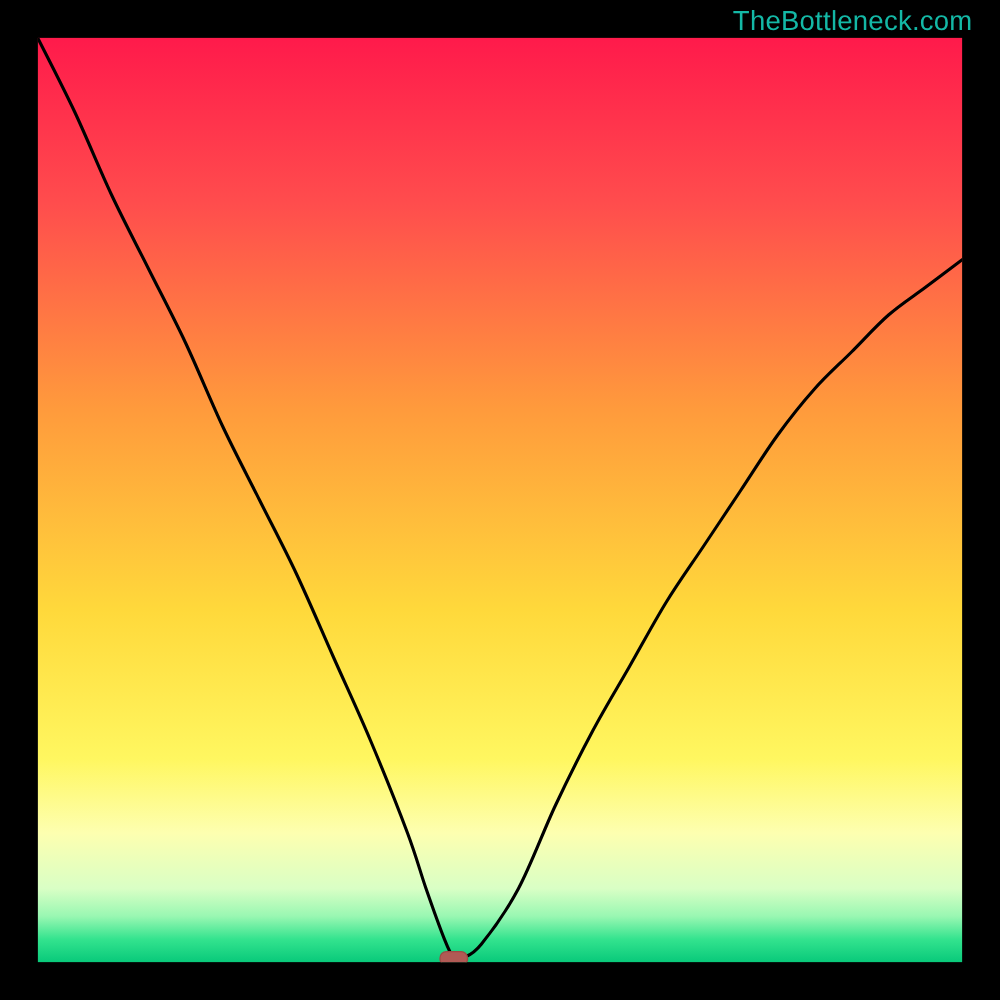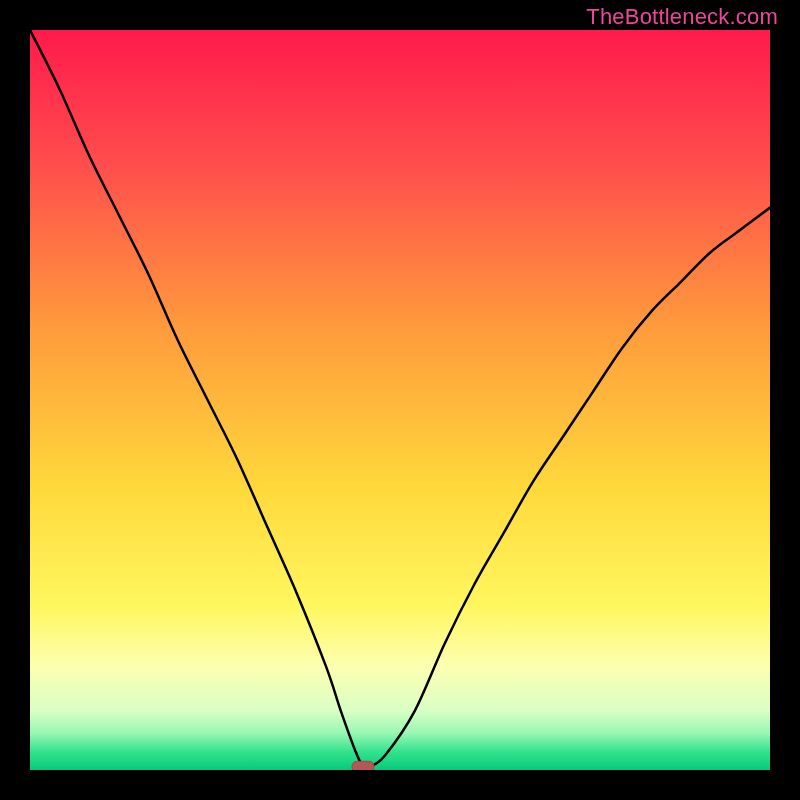--- a/index.html
+++ b/index.html
@@ -14,21 +14,21 @@
   .container {
     position: relative;
     width: 800px;
     height: 800px;
     background: #000;
   }
   .watermark {
     position: absolute;
     top: 4px;
     right: 22px;
-    color: #ec4899;
+    color: #14b8a6;
     font-size: 22px;
     font-weight: 500;
     letter-spacing: 0.2px;
     z-index: 10;
   }
   .plot-area {
     position: absolute;
     left: 30px;
     top: 30px;
     width: 740px;

